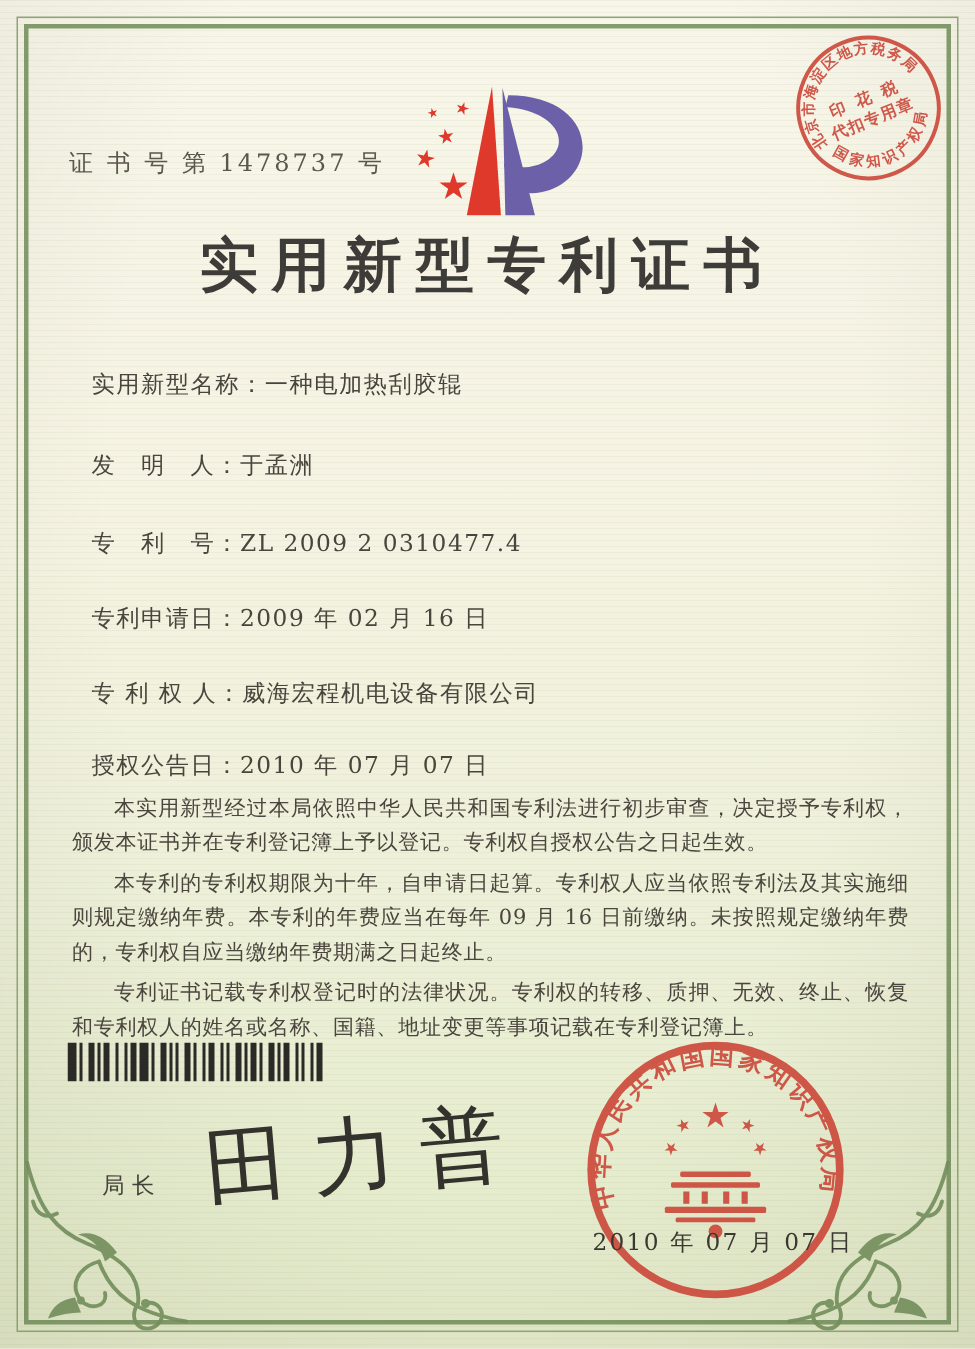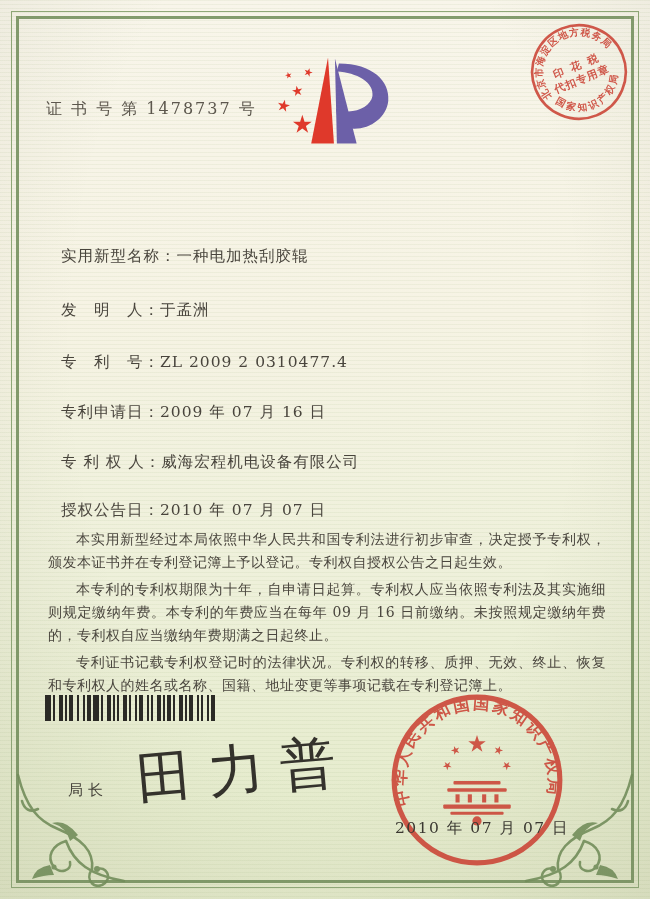--- a/index.html
+++ b/index.html
@@ -117,32 +117,33 @@
     <path fill="#df392b" d="M79,3 L85,90 L62,90 Z"></path>
     <g fill="#df392b">
       <path transform="translate(53,71) scale(10)" d="M0,-1 L0.224,-0.309 L0.951,-0.309 L0.363,0.118 L0.588,0.809 L0,0.382 L-0.588,0.809 L-0.363,0.118 L-0.951,-0.309 L-0.224,-0.309 Z"></path>
       <path transform="translate(34,52) scale(6.5) rotate(12)" d="M0,-1 L0.224,-0.309 L0.951,-0.309 L0.363,0.118 L0.588,0.809 L0,0.382 L-0.588,0.809 L-0.363,0.118 L-0.951,-0.309 L-0.224,-0.309 Z"></path>
       <path transform="translate(48,37) scale(5.5) rotate(-10)" d="M0,-1 L0.224,-0.309 L0.951,-0.309 L0.363,0.118 L0.588,0.809 L0,0.382 L-0.588,0.809 L-0.363,0.118 L-0.951,-0.309 L-0.224,-0.309 Z"></path>
       <path transform="translate(59,18) scale(4.5) rotate(18)" d="M0,-1 L0.224,-0.309 L0.951,-0.309 L0.363,0.118 L0.588,0.809 L0,0.382 L-0.588,0.809 L-0.363,0.118 L-0.951,-0.309 L-0.224,-0.309 Z"></path>
       <path transform="translate(39,21) scale(3.5) rotate(-15)" d="M0,-1 L0.224,-0.309 L0.951,-0.309 L0.363,0.118 L0.588,0.809 L0,0.382 L-0.588,0.809 L-0.363,0.118 L-0.951,-0.309 L-0.224,-0.309 Z"></path>
     </g>
   </svg>
 
+  <h1 class="title">实用新型专利证书</h1>
 
   <div class="field-row" style="top:246px">
     <span class="f-label">实用新型名称：</span><span class="f-value">一种电加热刮胶辊</span>
   </div>
   <div class="field-row" style="top:300px">
     <span class="f-label">发　明　人：</span><span class="f-value">于孟洲</span>
   </div>
   <div class="field-row" style="top:352px">
     <span class="f-label">专　利　号：</span><span class="f-value">ZL 2009 2 0310477.4</span>
   </div>
   <div class="field-row" style="top:402px">
-    <span class="f-label">专利申请日：</span><span class="f-value">2009 年 07 月 16 日</span>
+    <span class="f-label">专利申请日：</span><span class="f-value">2009 年 02 月 16 日</span>
   </div>
   <div class="field-row" style="top:452px">
     <span class="f-label">专 利 权 人：</span><span class="f-value">威海宏程机电设备有限公司</span>
   </div>
   <div class="field-row" style="top:500px">
     <span class="f-label">授权公告日：</span><span class="f-value">2010 年 07 月 07 日</span>
   </div>
 
   <div class="paras">
     <p>本实用新型经过本局依照中华人民共和国专利法进行初步审查，决定授予专利权，颁发本证书并在专利登记簿上予以登记。专利权自授权公告之日起生效。</p>

